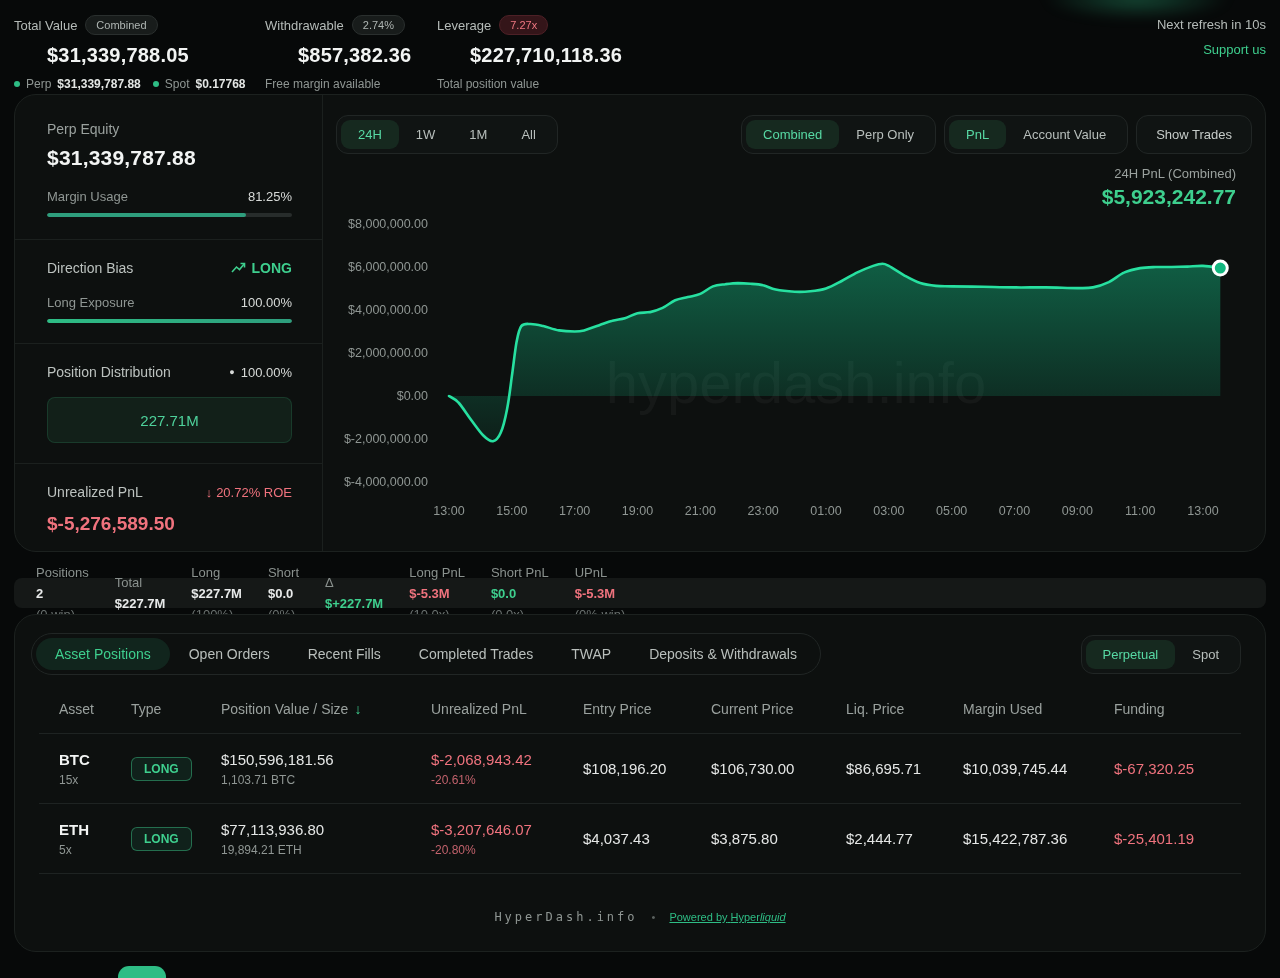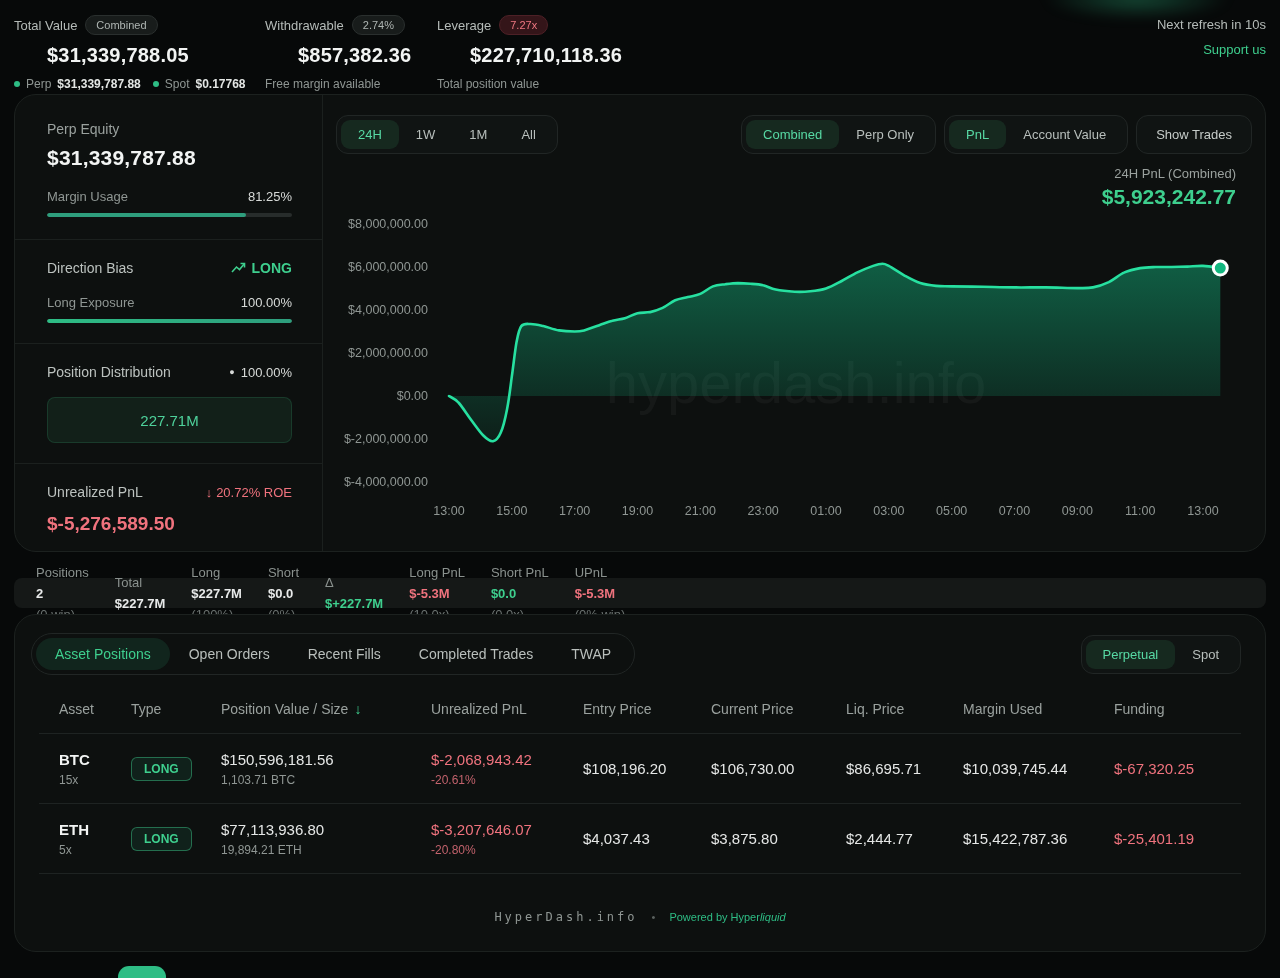--- a/index.html
+++ b/index.html
@@ -98,21 +98,21 @@
   .cell-sub { font-size:12px; color:#8f9693; margin-top:5px; }
   .badge-long { display:inline-block; font-size:12px; font-weight:600; color:#3ecf8e; background:rgba(46,189,133,.10);
     border:1px solid rgba(62,207,142,.45); border-radius:6px; padding:4px 12px; }
   .cell-main { font-size:15px; color:#e5e7e6; }
   .cell-main.red { color:#f0737e; }
   .cell-sub.red { color:#c2626c; }
 
   .pp-footer { display:flex; align-items:center; justify-content:center; gap:14px; padding:20px 0 18px 0; position:relative; z-index:2; }
   .footer-brand { font-family:"DejaVu Sans Mono", monospace; font-size:12px; color:#8f9693; letter-spacing:3px; }
   .footer-dot { color:#5a615e; font-size:11px; }
-  .powered { font-size:11px; color:#2ebd85; }
+  .powered { font-size:11px; color:#2ebd85;text-decoration:underline; }
   .powered .it { font-style:italic; }
   .corner-pill { position:absolute; left:118px; top:966px; width:48px; height:22px; border-radius:11px; background:#2ebd85; z-index:5; cursor:pointer; }
 </style>
 </head>
 <body>
 
 <div class="top-glow"></div>
 
 <header class="topbar">
   <div class="stat-group sg-1">
@@ -320,20 +320,21 @@
 
 <section class="panel positions-panel">
 
   <div class="pp-tabs-row">
     <div class="pp-tab-group" id="panel-tabs">
         <button class="pp-tab active">Asset Positions</button>
         <button class="pp-tab">Open Orders</button>
         <button class="pp-tab">Recent Fills</button>
         <button class="pp-tab">Completed Trades</button>
         <button class="pp-tab">TWAP</button>
+        <button class="pp-tab">Deposits &amp; Withdrawals</button>
       </div>
     <div class="cc-spacer"></div>
     <div class="market-group" id="market-tabs">
         <button class="tab-btn active">Perpetual</button>
         <button class="tab-btn">Spot</button>
       </div>
   </div>
 
   <div class="ptable">
     <div class="trow thead" id="table-head">

